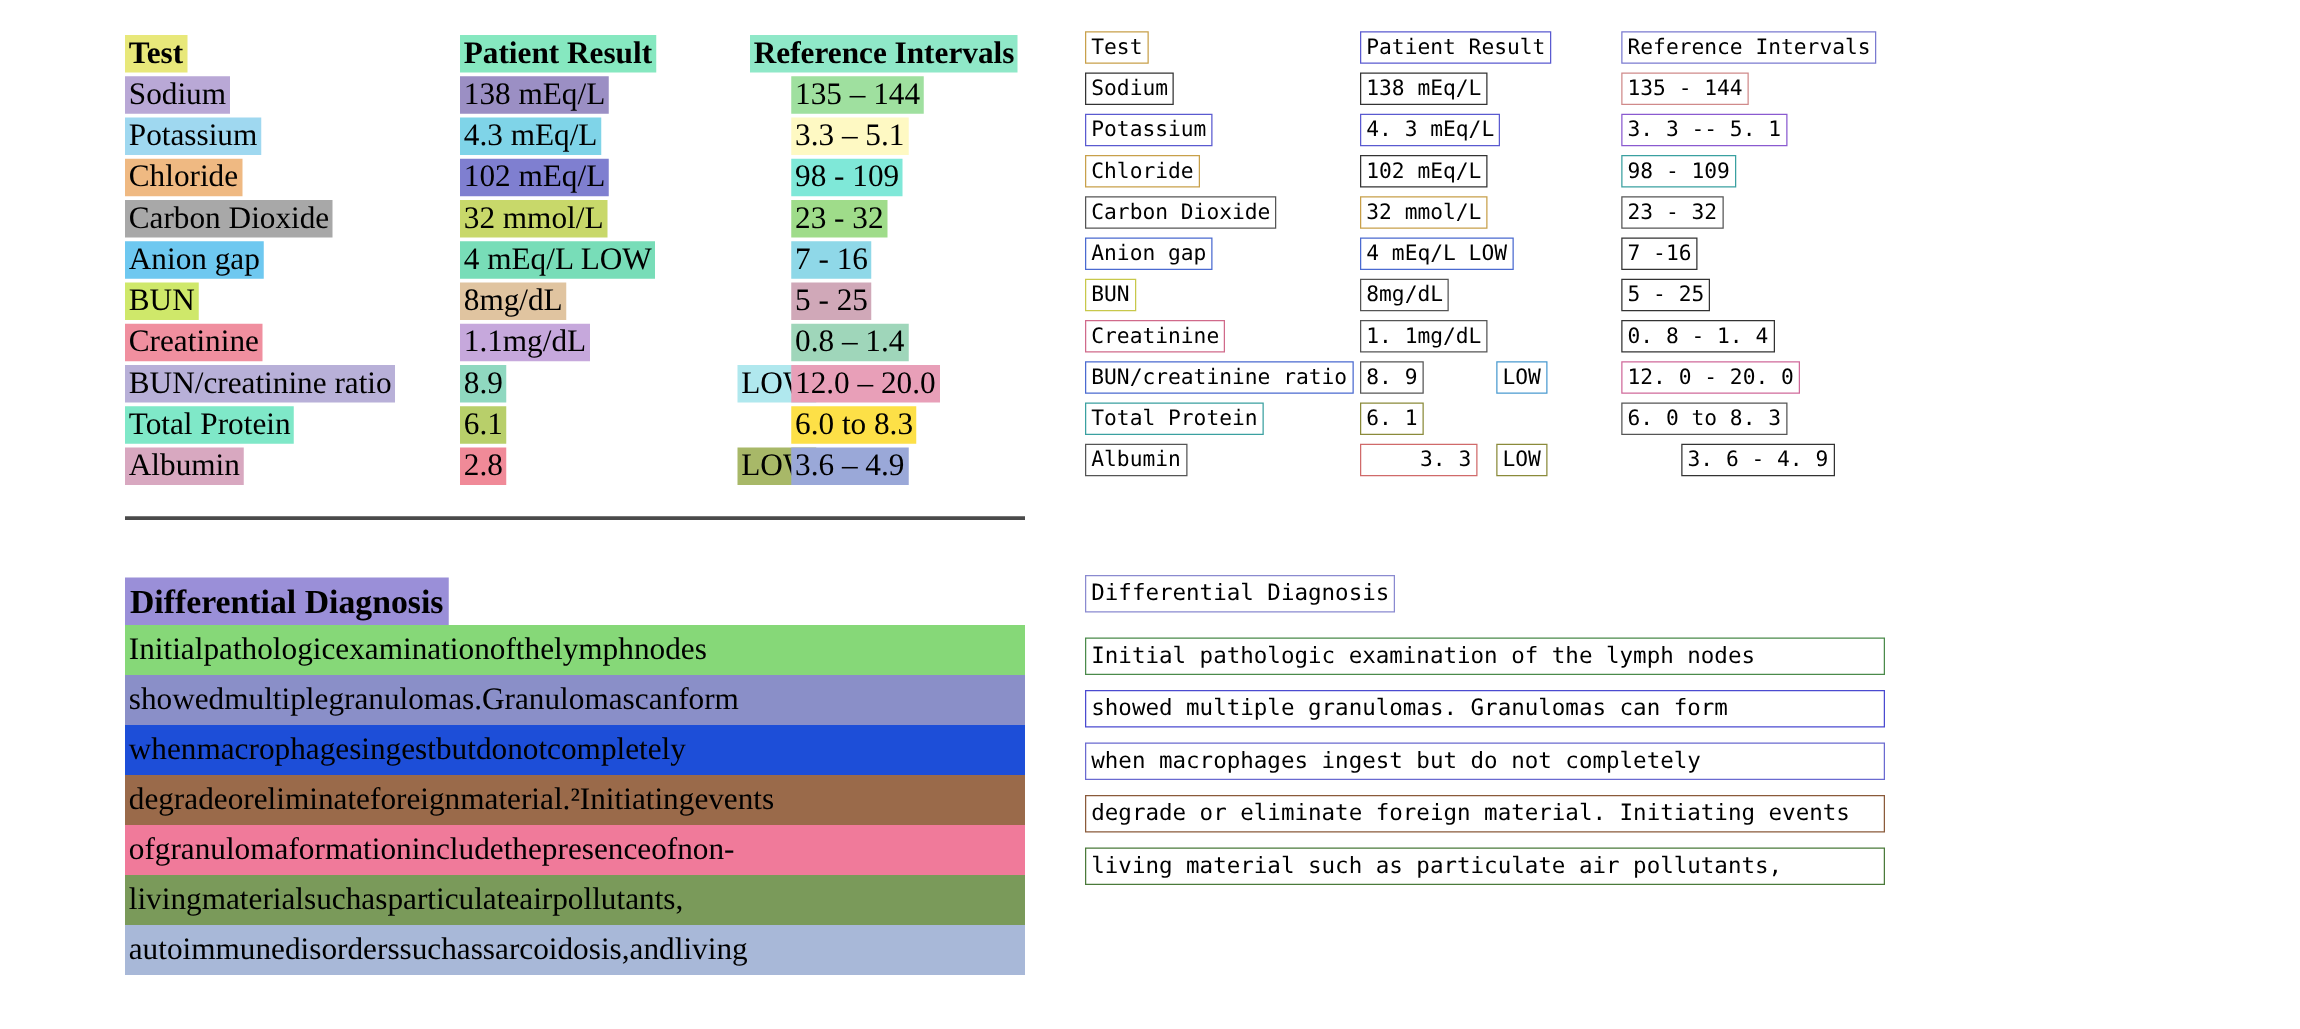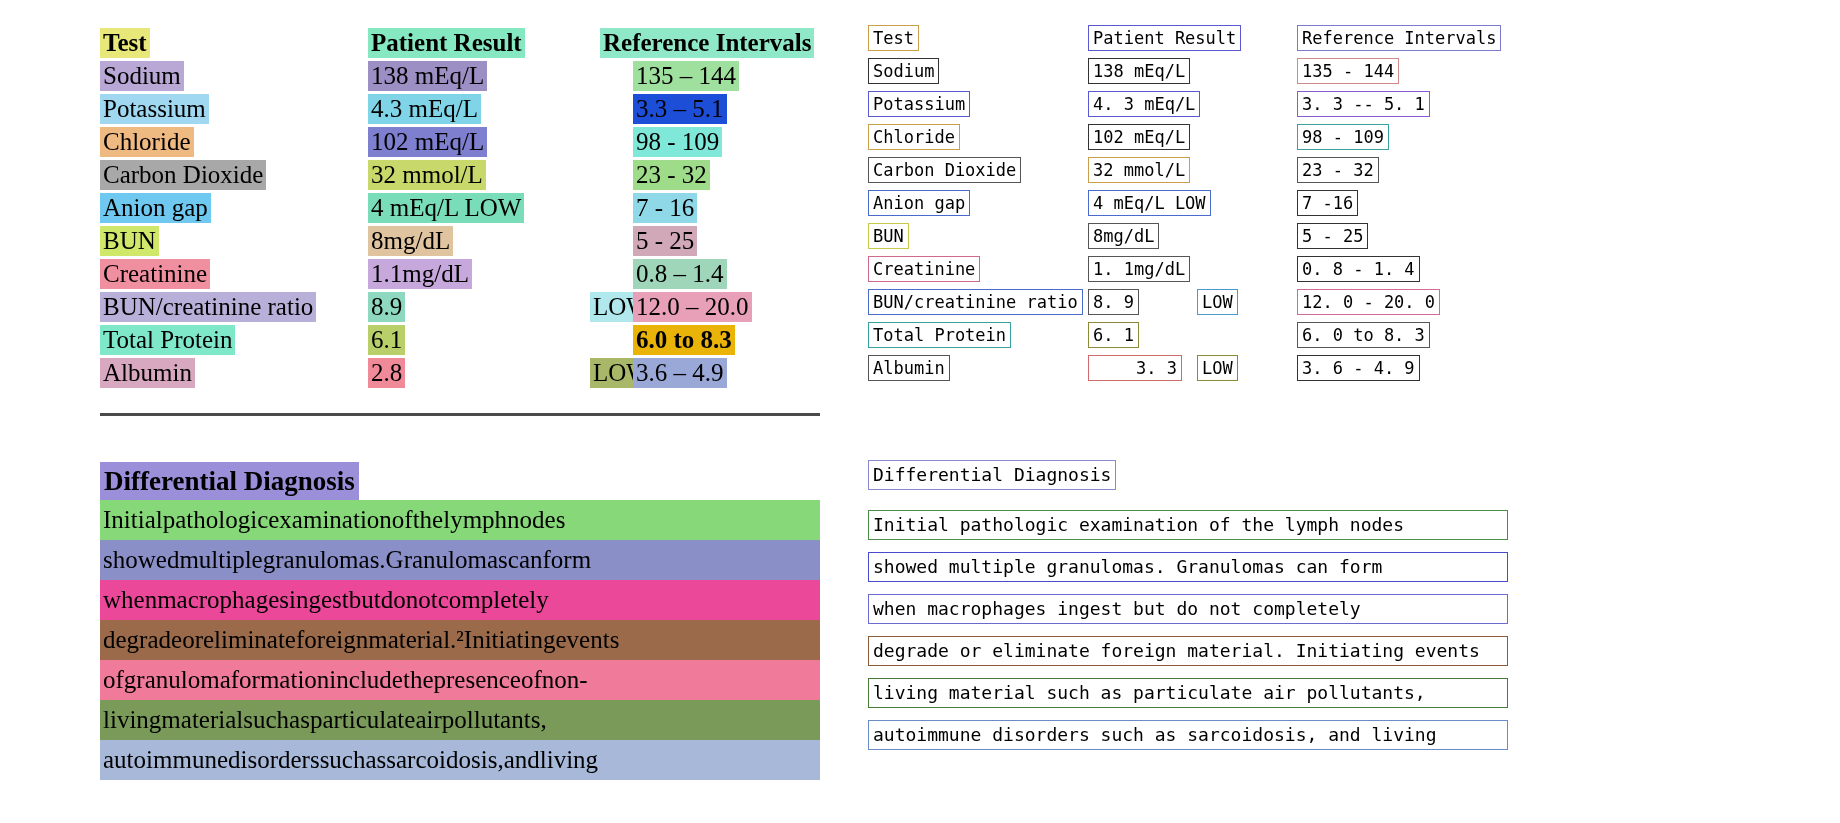--- a/index.html
+++ b/index.html
@@ -160,21 +160,21 @@
       </div>
 
       <div class="lab-row">
         <span class="cell col-test" style="background: rgb(185, 168, 214);">Sodium</span>
         <span class="cell col-result" style="background: rgb(155, 143, 196);">138 mEq/L</span>
         <span class="cell col-ref" style="background: rgb(159, 224, 159);">135 – 144</span>
       </div>
       <div class="lab-row">
         <span class="cell col-test" style="background: rgb(159, 216, 240);">Potassium</span>
         <span class="cell col-result" style="background: rgb(127, 212, 232);">4.3 mEq/L</span>
-        <span class="cell col-ref" style="background: #1d4ed8;">3.3 – 5.1</span>
+        <span class="cell col-ref" style="background: #fef9c3;">3.3 – 5.1</span>
       </div>
       <div class="lab-row">
         <span class="cell col-test" style="background: rgb(239, 185, 130);">Chloride</span>
         <span class="cell col-result" style="background: rgb(127, 127, 208);">102 mEq/L</span>
         <span class="cell col-ref" style="background: rgb(127, 232, 216);">98 - 109</span>
       </div>
       <div class="lab-row">
         <span class="cell col-test" style="background: rgb(168, 168, 168);">Carbon Dioxide</span>
         <span class="cell col-result" style="background: rgb(200, 216, 106);">32 mmol/L</span>
         <span class="cell col-ref" style="background: rgb(159, 220, 138);">23 - 32</span>
@@ -196,21 +196,21 @@
       </div>
       <div class="lab-row">
         <span class="cell col-test" style="background: rgb(184, 176, 216);">BUN/creatinine ratio</span>
         <span class="cell col-result" style="background: rgb(143, 216, 192);">8.9</span>
         <span class="cell col-flag" style="background: rgb(176, 232, 238);">LOW</span>
         <span class="cell col-ref" style="background: rgb(232, 159, 184);">12.0 – 20.0</span>
       </div>
       <div class="lab-row">
         <span class="cell col-test" style="background: rgb(127, 232, 200);">Total Protein</span>
         <span class="cell col-result" style="background: rgb(184, 207, 106);">6.1</span>
-        <span class="cell col-ref" style="background: #eab308; font-weight: bold;">6.0 to 8.3</span>
+        <span class="cell col-ref" style="background: #fde047;">6.0 to 8.3</span>
       </div>
       <div class="lab-row">
         <span class="cell col-test" style="background: rgb(216, 168, 192);">Albumin</span>
         <span class="cell col-result" style="background: rgb(240, 138, 152);">2.8</span>
         <span class="cell col-flag" style="background: rgb(168, 184, 104);">LOW</span>
         <span class="cell col-ref" style="background: rgb(154, 168, 216);">3.6 – 4.9</span>
       </div>
     </div>
 
     <div class="rule"></div>
@@ -227,21 +227,21 @@
           <span>nodes</span>
         </span>
       <span class="dd-line justified" style="background: rgb(138, 143, 200);">
           <span>showed</span>
           <span>multiple</span>
           <span>granulomas.</span>
           <span>Granulomas</span>
           <span>can</span>
           <span>form</span>
         </span>
-      <span class="dd-line justified" style="background: #ec4899;">
+      <span class="dd-line justified" style="background: #1d4ed8;">
           <span>when</span>
           <span>macrophages</span>
           <span>ingest</span>
           <span>but</span>
           <span>do</span>
           <span>not</span>
           <span>completely</span>
         </span>
       <span class="dd-line justified" style="background: rgb(154, 106, 74);">
           <span>degrade</span>
@@ -336,27 +336,26 @@
       </div>
       <div class="ocr-row">
         <span class="obox ocol-test" style="border-color: rgb(58, 160, 160);">Total Protein</span>
         <span class="obox ocol-result" style="border-color: rgb(138, 138, 58);">6. 1</span>
         <span class="obox ocol-ref" style="border-color: rgb(85, 85, 85);">6. 0 to 8. 3</span>
       </div>
       <div class="ocr-row">
         <span class="obox ocol-test" style="border-color: rgb(85, 85, 85);">Albumin</span>
         <span class="obox ocol-result" style="border-color: rgb(208, 106, 106); padding-left: 47px;">3. 3</span>
         <span class="obox ocol-flag" style="border-color: rgb(138, 138, 58);">LOW</span>
-        <span class="obox ocol-ref" style="border-color: rgb(51, 51, 51);">3. 6 - 4. 9</span>
+        <span class="obox ocol-ref" style="border-color: rgb(51, 51, 51); margin-left: 48px;">3. 6 - 4. 9</span>
       </div>
     </div>
 
     <div class="ocr-dd">
       <span class="obox title" style="border-color: rgb(138, 138, 208);">Differential Diagnosis</span>
       <span class="obox" style="border-color: rgb(74, 138, 74);">Initial pathologic examination of the lymph nodes</span>
       <span class="obox" style="border-color: rgb(74, 74, 208);">showed multiple granulomas. Granulomas can form</span>
       <span class="obox" style="border-color: rgb(106, 106, 208);">when macrophages ingest but do not completely</span>
       <span class="obox" style="border-color: rgb(138, 90, 58);">degrade or eliminate foreign material. Initiating events</span>
       <span class="obox" style="border-color: rgb(74, 122, 58);">living material such as particulate air pollutants,</span>
-      <span class="obox" style="border-color: rgb(106, 138, 200);">autoimmune disorders such as sarcoidosis, and living</span>
     </div>
   </div>
 </div>
 
 </body></html>

